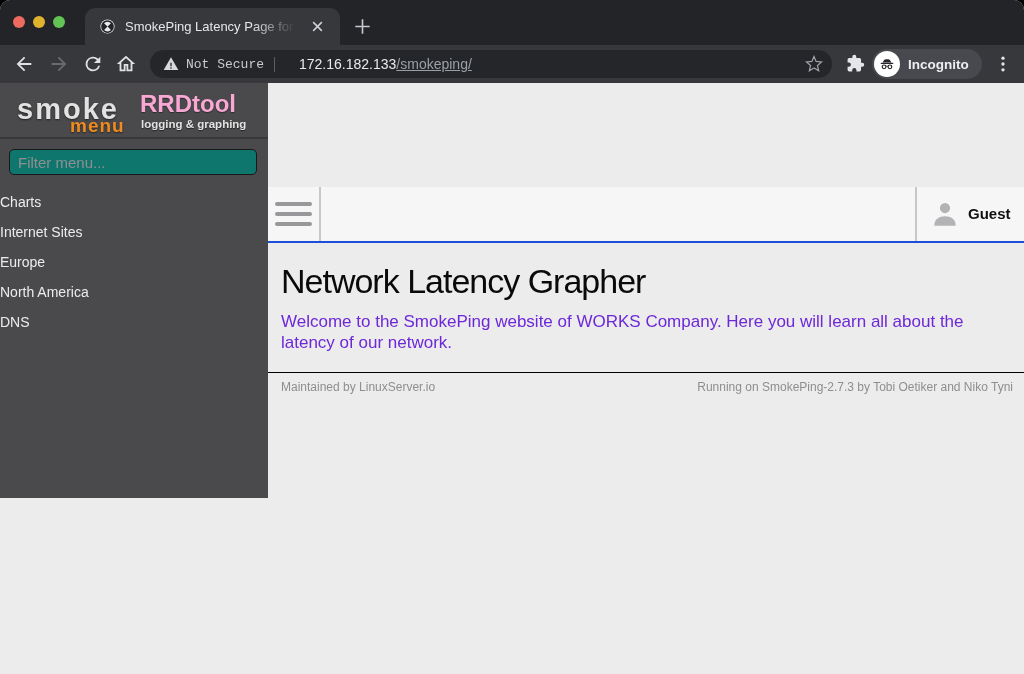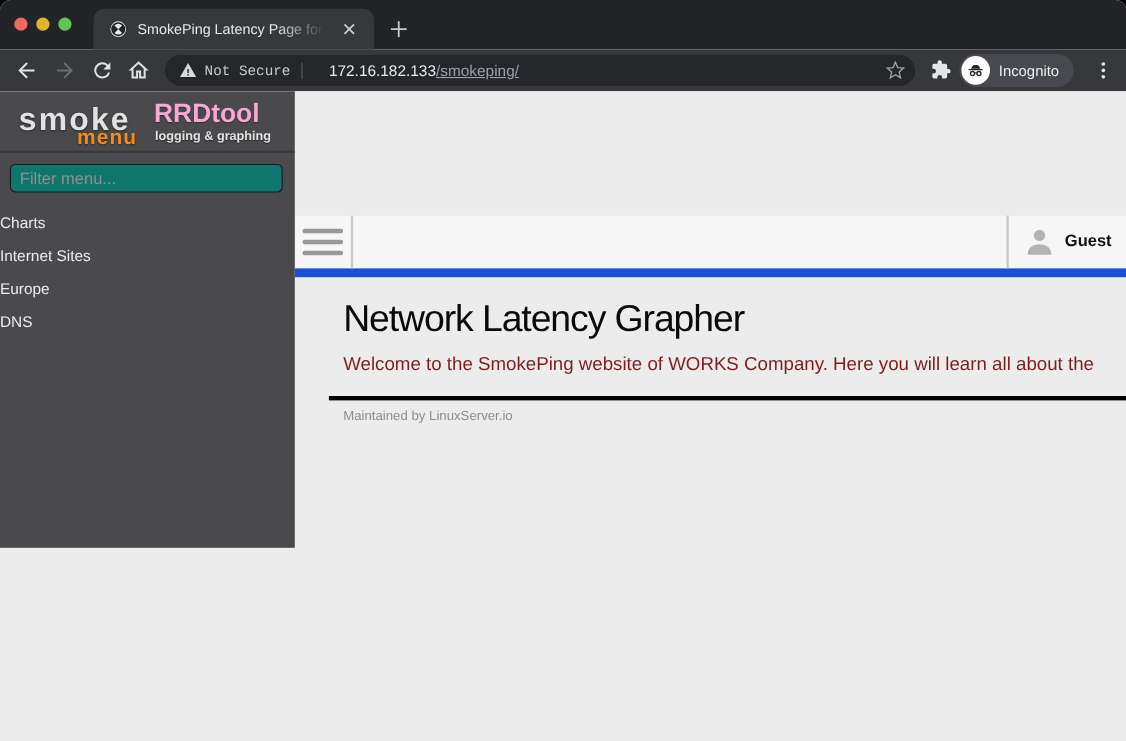--- a/index.html
+++ b/index.html
@@ -25,50 +25,50 @@
   .urlbar { position:absolute; left:150px; top:50px; width:682px; height:28px; background:#25262a; border-radius:14px; display:flex; align-items:center; }
   .warn-icon { margin-left:13px; width:16px; height:16px; }
   .notsecure { margin-left:7px; font-size:13px; color:#c8cbce;font-family:Liberation Mono, monospace; }
   .url-sep { margin-left:10px; width:1px; height:15px; background:#5c5e63; }
   .url-host { margin-left:24px; font-size:14px; color:#e8eaed; }
   .url-path { font-size:14px; color:#9aa0a6;text-decoration:underline; }
   .star { position:absolute; left:805px; top:55px; width:18px; height:18px; }
   .puzzle { position:absolute; left:846px; top:54px; width:19px; height:19px; }
   .incog { position:absolute; left:872px; top:49px; height:30px; padding-right:13px; background:#48494e; border-radius:15px; display:flex; align-items:center; }
   .incog-circle { width:26px; height:26px; margin-left:2px; background:#fff; border-radius:50%; display:flex; align-items:center; justify-content:center; }
-  .incog-label { margin-left:8px; font-size:13.5px; color:#eceef0; }
+  .incog-label { margin-left:8px; font-size:13.5px; color:#eceef0;font-weight:bold; }
   .dots { position:absolute; left:993px; top:53px; width:20px; height:22px; }
 
   
   .page { position:absolute; top:83px; left:0; width:1024px; height:415px; display:flex; background:#ececec;align-items:center; }
   .sidebar { width:268px; height:100%; background:#4a4a4c; flex:none; position:relative; }
   .sb-header { height:56px; border-bottom:2px solid rgba(0,0,0,0.22); position:relative; }
   .logo-smoke { position:absolute; left:17px; top:10px; font-size:29px; font-weight:600; letter-spacing:2px; color:#e2e2e2; text-shadow:0 1px 2px rgba(0,0,0,0.55); }
   .logo-ping { position:absolute; left:70px; top:32px; font-size:19px; font-weight:700; letter-spacing:1px; color:#ef8b1f; text-shadow:0 1px 2px rgba(0,0,0,0.5); }
   .logo-rrd { position:absolute; left:140px; top:7px; font-size:24px; font-weight:700; color:#f9a8d4; text-shadow:0 1px 1px rgba(0,0,0,0.4); }
   .logo-rrd-sub { position:absolute; left:141px; top:35px; font-size:11.5px; font-weight:700; color:#e3e3e3; text-shadow:0 1px 1px rgba(0,0,0,0.55); }
   .filter { position:absolute; left:9px; top:66px; width:248px; height:26px; background:#0f766e; border:1px solid #19191b; border-radius:5px; padding:0 8px; font-size:15px; color:#d6d6d6; font-family:"Liberation Sans", sans-serif; outline:none; }
   .filter::placeholder { color:#8f8f92; }
   .menu { position:absolute; left:0; top:104px; width:100%; list-style:none; }
   .menu li { height:30px; line-height:30px; font-size:14px; color:#ececec; cursor:pointer; }
 
   .content { flex:1; display:flex; flex-direction:column; }
-  .ctopbar { height:56px; background:#f6f6f7; border-bottom:8px solid #1d4ed8; display:flex; flex:none; }
+  .ctopbar { height:56px; background:#f6f6f7; border-bottom:2px solid #1d4ed8; display:flex; flex:none; }
   .hamburger { width:53px; height:100%; border-right:2px solid #c7c7c9; display:flex; flex-direction:column; justify-content:center; align-items:center; gap:6px; cursor:pointer; flex:none; }
   .hamburger .bar { width:37px; height:4px; border-radius:2px; background:#98989a; }
   .ctopbar .spacer { flex:1; }
   .userbox { width:109px; height:100%; border-left:2px solid #c7c7c9; display:flex; align-items:center; cursor:pointer; flex:none; }
   .user-icon { width:30px; height:32px; margin-left:13px; }
   .user-label { margin-left:8px; font-size:15px; font-weight:700; color:#0f0f0f; }
 
-  .cbody { flex:1;padding-left:31px; }
+  .cbody { flex:1; }
   .cbody-inner { padding:19px 14px 0 13px; }
   h1.pagetitle { font-size:34px; font-weight:400; letter-spacing:-1px; color:#0a0a0a; }
-  .welcome { margin-top:11px; font-size:17px; line-height:1.22; color:#7f1d1d; white-space:nowrap; }
-  .pfooter { margin-top:19px; border-top:4px solid #000000; padding:7px 11px 0 13px; display:flex; justify-content:space-between; font-size:12px; color:#8e8e90; }
+  .welcome { margin-top:11px; font-size:17px; line-height:1.22; color:#6d28d9; white-space:nowrap; }
+  .pfooter { margin-top:19px; border-top:1px solid #000000; padding:7px 11px 0 13px; display:flex; justify-content:space-between; font-size:12px; color:#8e8e90; }
 </style>
 </head>
 <body>
 
 <div class="window">
 
   <div class="tabbar">
     <span class="traffic t-red"></span>
     <span class="traffic t-yellow"></span>
     <span class="traffic t-green"></span>
@@ -148,20 +148,21 @@
         <span class="logo-smoke">smoke</span>
         <span class="logo-ping">menu</span>
         <span class="logo-rrd">RRDtool</span>
         <span class="logo-rrd-sub">logging &amp; graphing</span>
       </div>
       <input class="filter" type="text" placeholder="Filter menu..." style="">
       <ul class="menu">
         <li>Charts</li>
         <li>Internet Sites</li>
         <li>Europe</li>
+        <li>North America</li>
         <li>DNS</li>
       </ul>
     </aside>
 
     <section class="content">
       <div class="ctopbar">
         <div class="hamburger">
           <span class="bar"></span>
             <span class="bar"></span>
             <span class="bar"></span>
@@ -174,22 +175,24 @@
           </svg>
           <span class="user-label">Guest</span>
         </div>
       </div>
 
       <div class="cbody">
         <div class="cbody-inner">
           <h1 class="pagetitle">Network Latency Grapher</h1>
           <div class="welcome">
             <div>Welcome to the SmokePing website of WORKS Company. Here you will learn all about the</div>
+            <div>latency of our network.</div>
           </div>
         </div>
         <div class="pfooter">
           <span>Maintained by LinuxServer.io</span>
+          <span>Running on SmokePing-2.7.3 by Tobi Oetiker and Niko Tyni</span>
         </div>
       </div>
     </section>
 
   </div>
 </div>
 
 </body></html>

